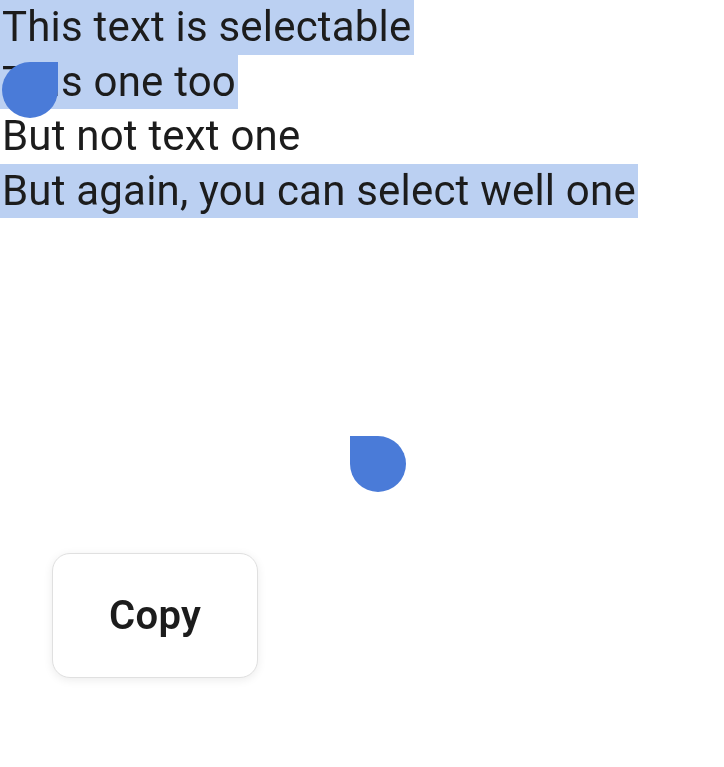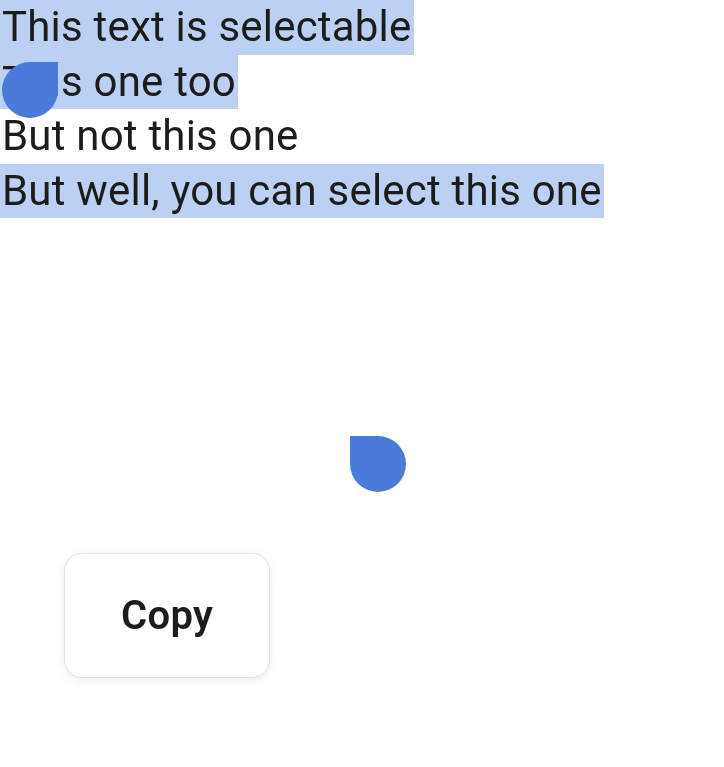--- a/index.html
+++ b/index.html
@@ -44,42 +44,42 @@
       transform: rotate(0deg);
     }
     .handle-end {
       top: 436px;
       left: 350px;
       border-radius: 0 50% 50% 50%;
     }
     .copy-popup {
       position: absolute;
       top: 553px;
-      left: 64px;
+      left: 52px;
       background: #ffffff;
       border: 1px solid #e0e0e0;
       border-radius: 18px;
       padding: 38px 56px;
       box-shadow: 0 2px 10px rgba(0,0,0,0.08);
     }
     .copy-label {
       font-size: 40px;
       font-weight: 600;
       color: #1c1c1c;
       letter-spacing: 0.3px;
     }
   </style>
 </head>
 <body>
 
 <div class="text-container">
   <span class="text-line highlighted">This text is selectable</span>
   <span class="text-line highlighted">This one too</span>
-  <span class="text-line">But not this one</span>
-  <span class="text-line highlighted">But well, you can select this one</span>
+  <span class="text-line">But not text one</span>
+  <span class="text-line highlighted">But again, you can select well one</span>
 </div>
 
 <div class="selection-handle handle-start"></div>
 <div class="selection-handle handle-end"></div>
 
 <div class="copy-popup">
   <span class="copy-label">Copy</span>
 </div>
 
 </body></html>

